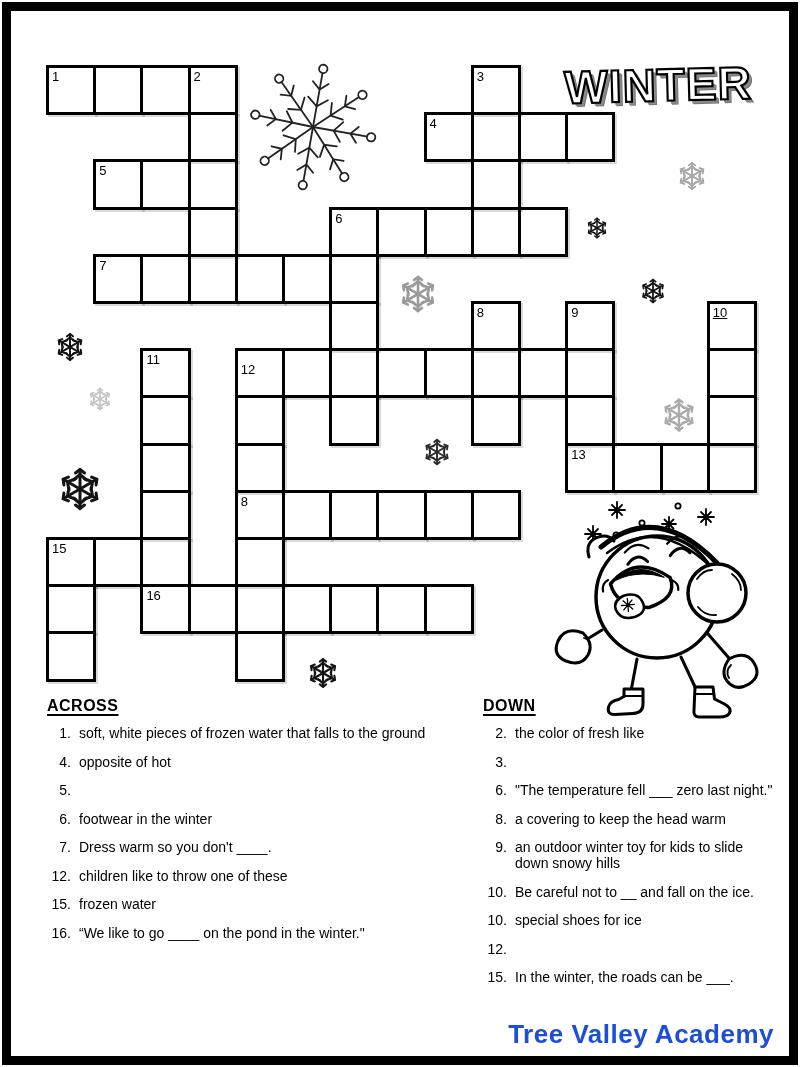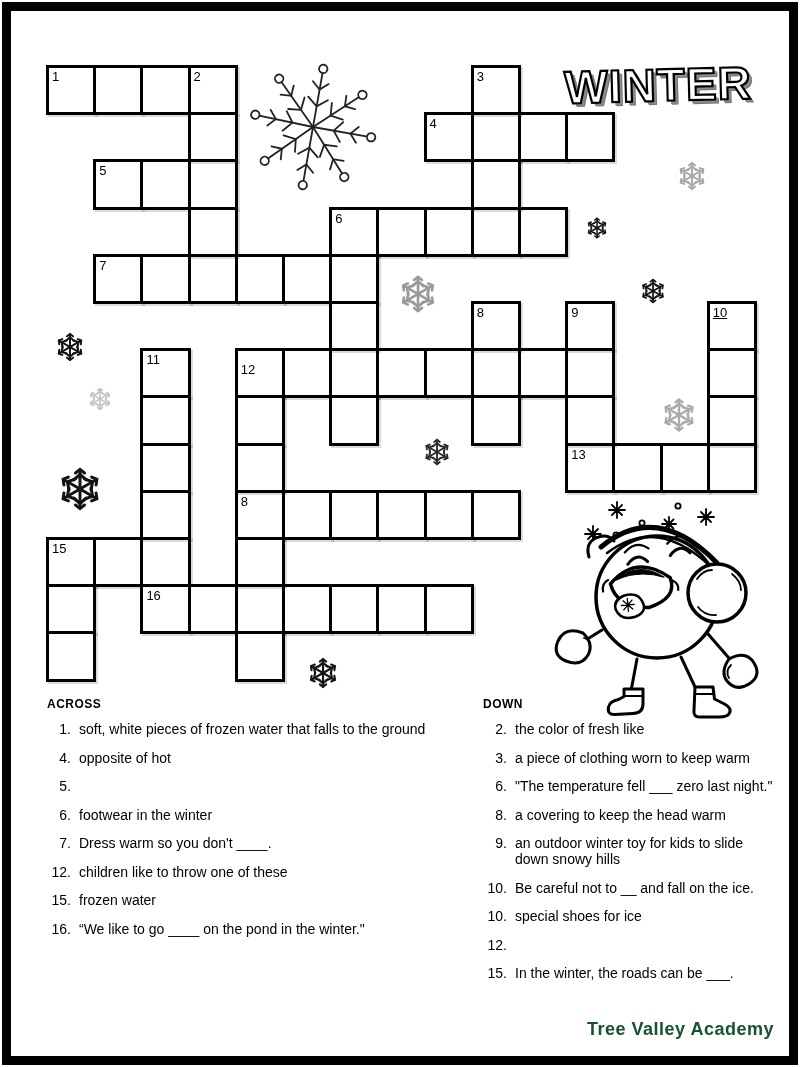--- a/index.html
+++ b/index.html
@@ -26,32 +26,32 @@
     position:absolute;font-size:13px;line-height:15px;color:#000;z-index:3;
     font-family:"Liberation Sans",sans-serif;
   }
   
   .flake{position:absolute;z-index:1;}
   .bigflake{position:absolute;z-index:1;}
   #character{position:absolute;z-index:1;}
   
   .clues{position:absolute;z-index:3;}
   .clues h2{
-    margin:0 0 10px 1px;font-size:12px;letter-spacing:.5px;
-    text-underline-offset:3px;text-decoration-thickness:2px;
+    margin:0 0 10px 1px;font-size:16px;letter-spacing:.5px;
+    text-decoration:underline;text-underline-offset:3px;text-decoration-thickness:2px;
   }
   .clue{display:flex;gap:8px;margin-bottom:12.5px;font-size:14px;line-height:16px;}
   .cnum{flex:none;min-width:25px;text-align:right;}
   .ctext{white-space:pre-line;}
   #across-clues{left:46px;top:697px;width:412px;}
   #down-clues{left:482px;top:697px;width:292px;}
   
   .brand{
     position:absolute;right:26px;top:1019px;z-index:3;
-    font-size:18px;font-weight:bold;color:#14532d;letter-spacing:.5px;
+    font-size:26px;font-weight:bold;color:#1d4ed8;letter-spacing:.5px;
   }
 </style>
 </head>
 <body>
 
 <div class="frame"></div>
 
 <div class="title">WINTER</div>
 
 <svg width="0" height="0" style="position:absolute" aria-hidden="true">
@@ -308,21 +308,20 @@
 
 <div class="clues" id="down-clues">
   <h2>DOWN</h2>
   <div id="down-list">
       <div class="clue">
         <span class="cnum">2.</span>
         <span class="ctext">the color of fresh like</span>
       </div>
       <div class="clue">
         <span class="cnum">3.</span>
-        <span class="ctext">a piece of clothing worn to keep warm</span>
       </div>
       <div class="clue">
         <span class="cnum">6.</span>
         <span class="ctext">"The temperature fell ___ zero last night."</span>
       </div>
       <div class="clue">
         <span class="cnum">8.</span>
         <span class="ctext">a covering to keep the head warm</span>
       </div>
       <div class="clue">

